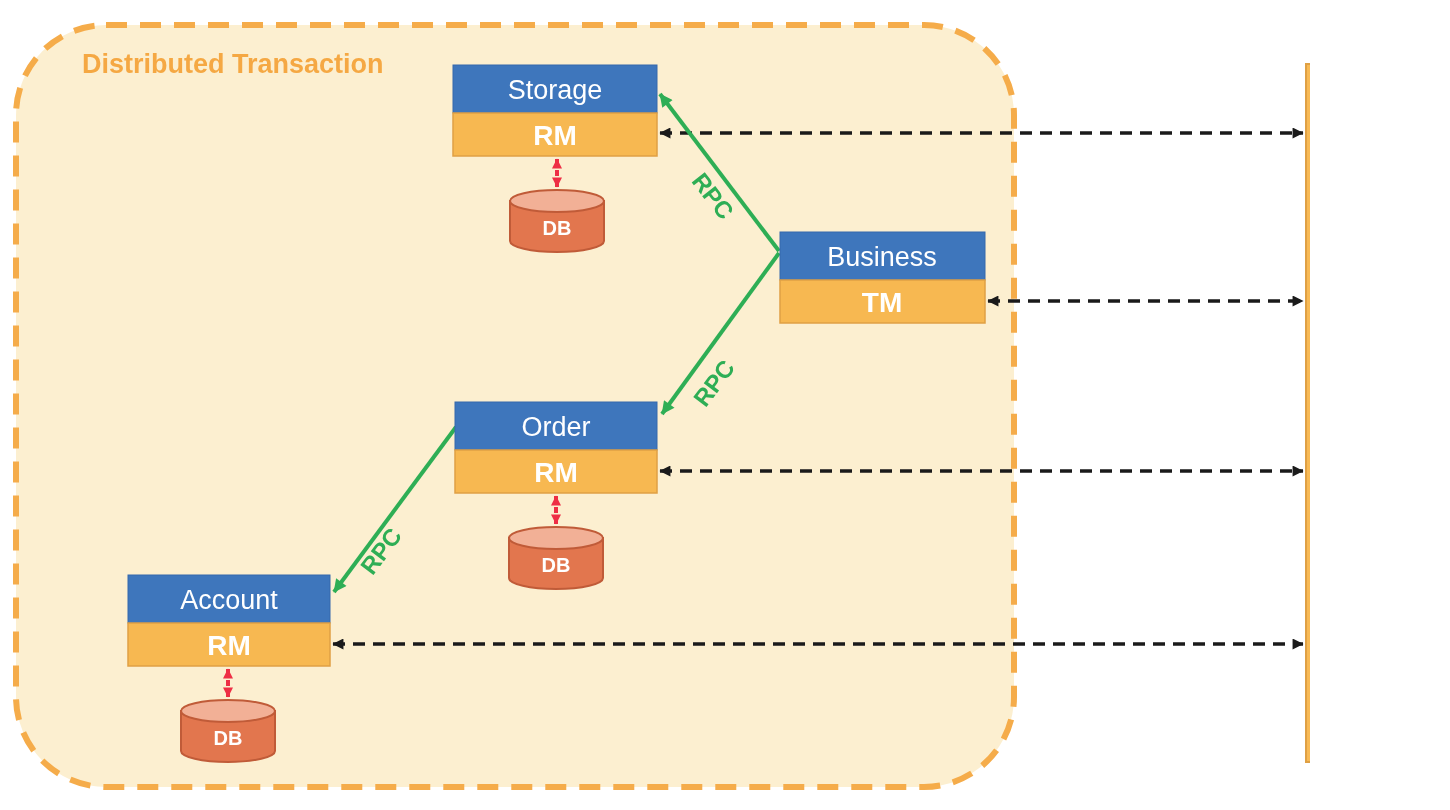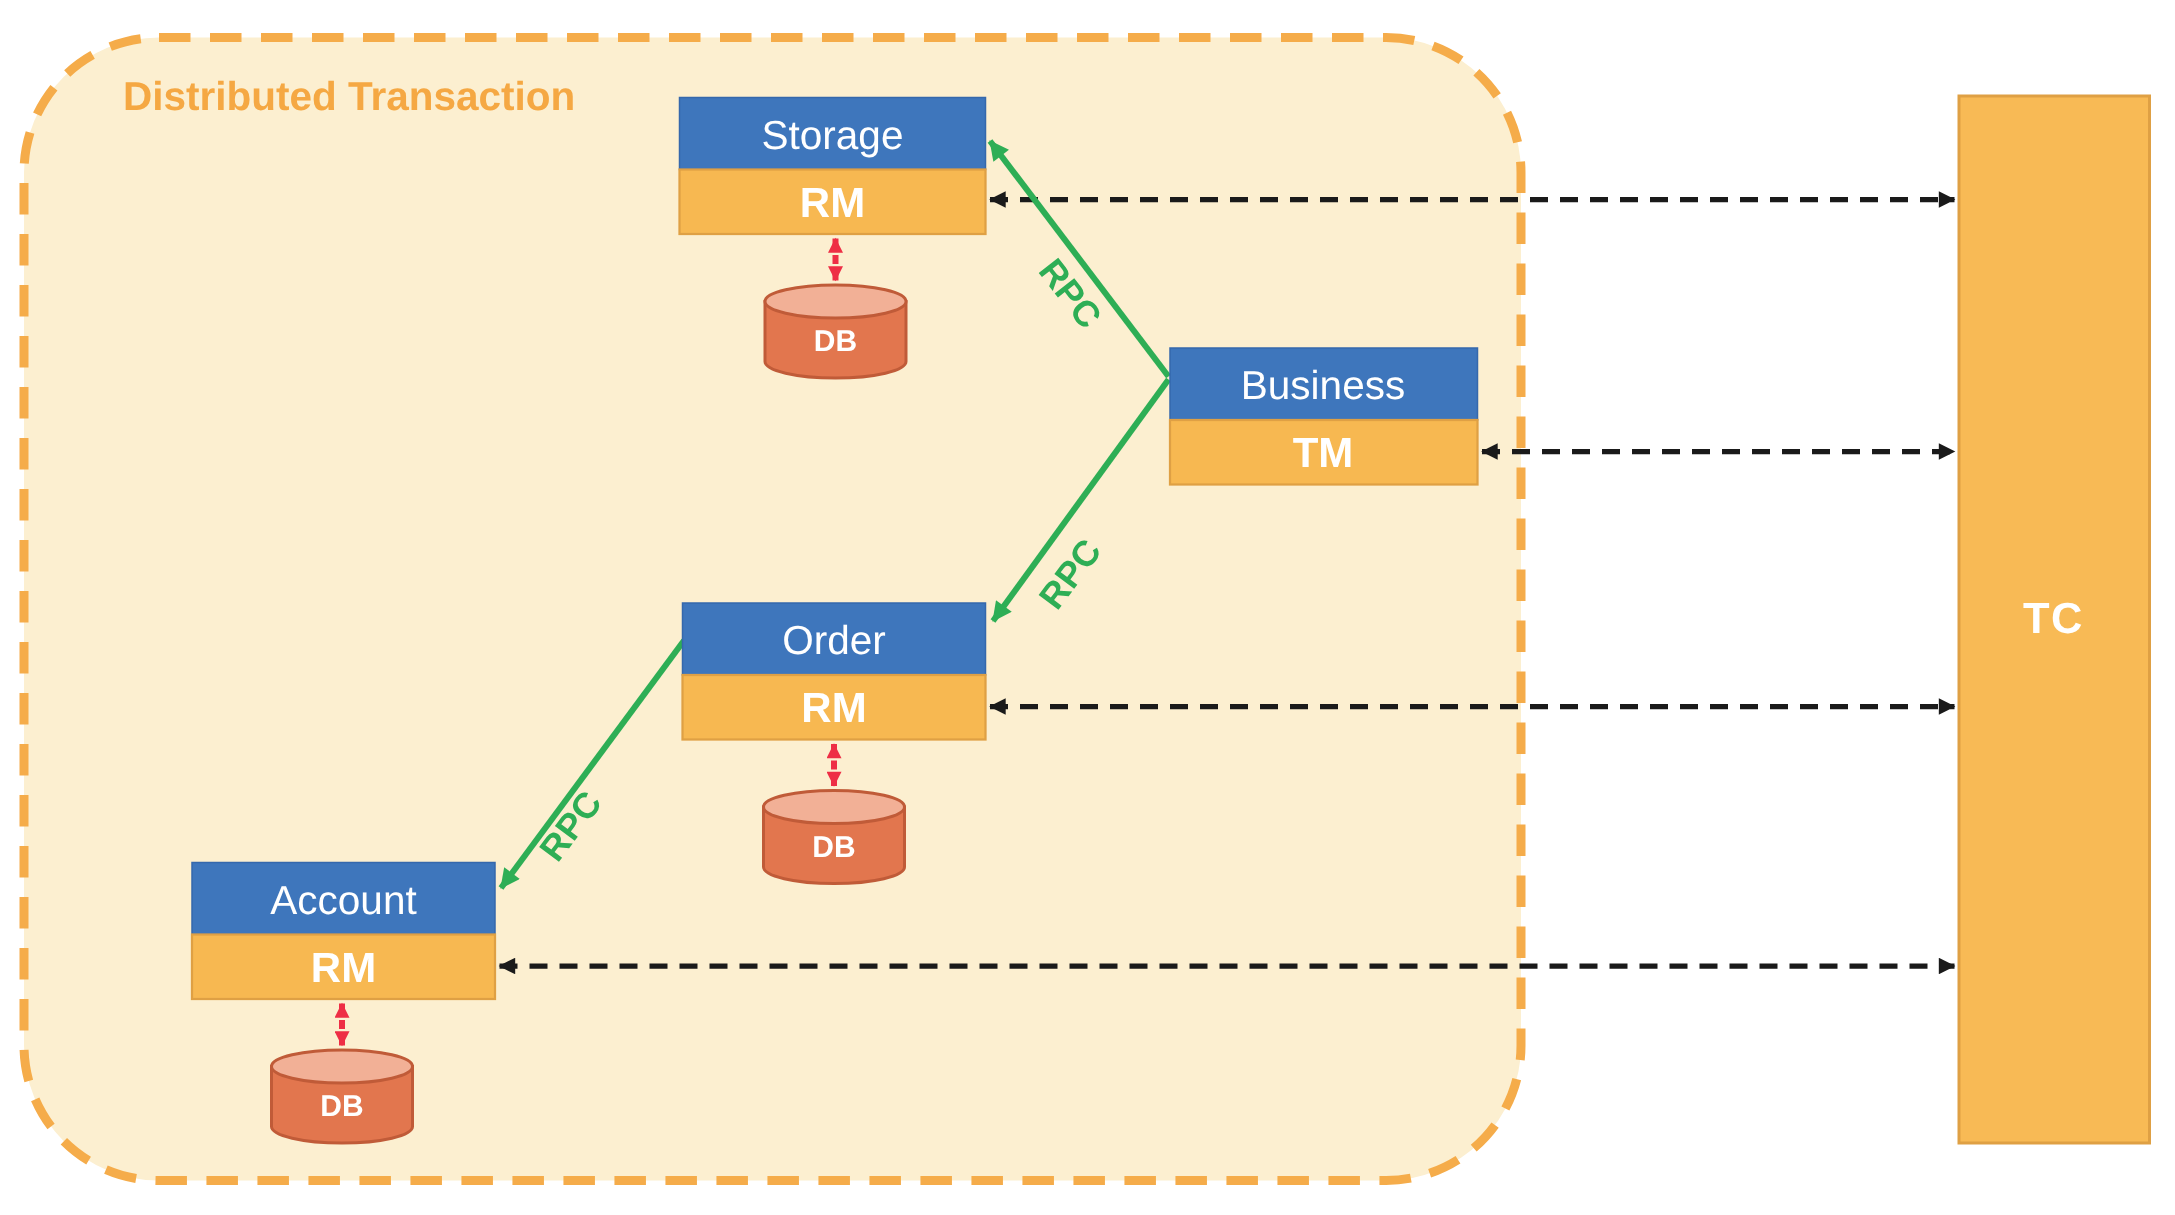--- a/index.html
+++ b/index.html
@@ -1,16 +1,16 @@
 <!DOCTYPE html>
 <html><head>
 <meta charset="utf-8">
 <style>
   html,body{margin:0;padding:0;background:#ffffff;}
-  .stage{position:relative;width:1450px;height:810px;background:#ffffff;overflow:hidden;
+  .stage{position:relative;width:1310px;height:810px;background:#ffffff;overflow:hidden;
          font-family:"Liberation Sans", sans-serif;}
   svg{display:block;}
   text{font-family:"Liberation Sans", sans-serif;}
   .panel-title{font-size:27px;font-weight:bold;fill:#F5A843;}
   .svc-name{font-size:27px;fill:#ffffff;}
   .svc-role{font-size:28px;font-weight:bold;fill:#ffffff;}
   .db-label{font-size:20px;font-weight:bold;fill:#ffffff;}
   .tc-label{font-size:29px;font-weight:bold;fill:#ffffff;letter-spacing:1px;}
   .rpc-label{font-size:24px;font-weight:bold;fill:#2EAE55;}
   .mk-black{fill:#1A1A1A;}

